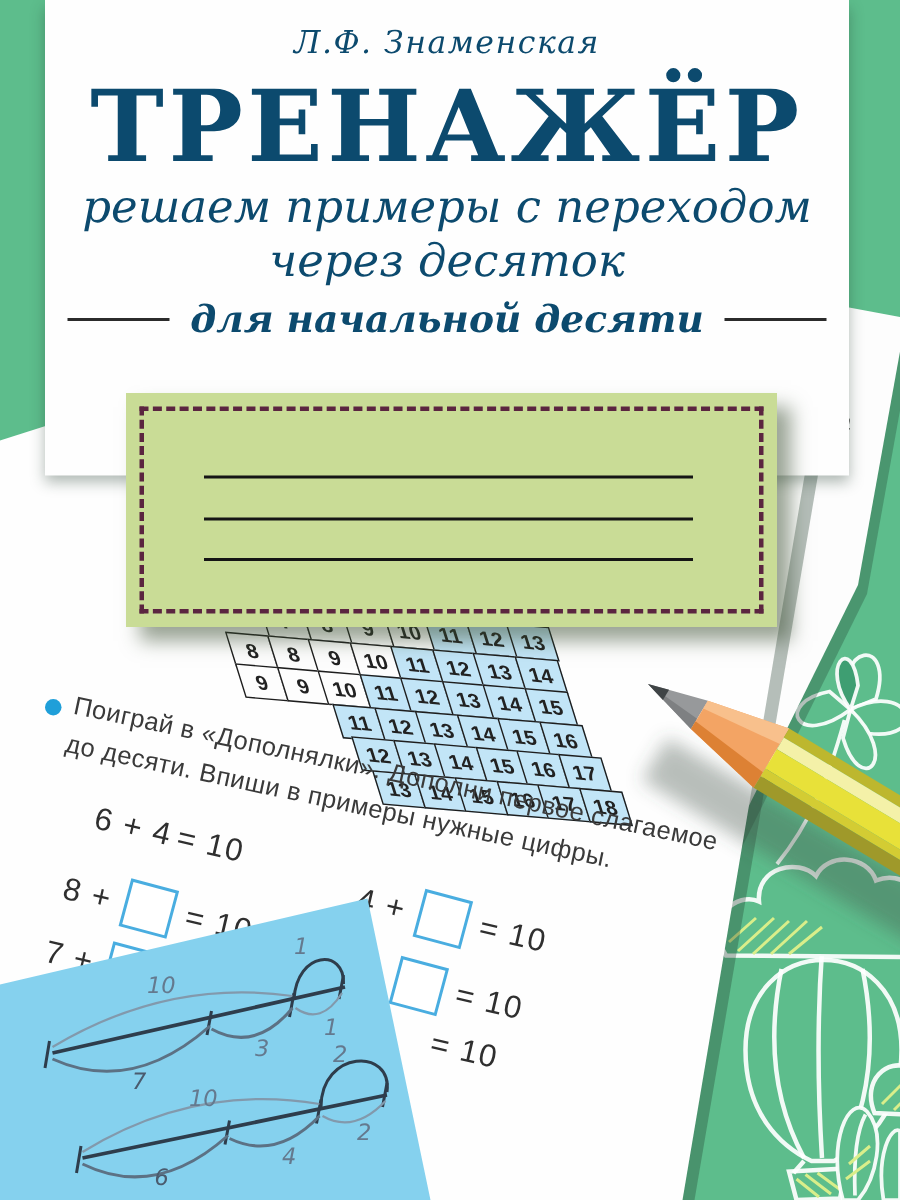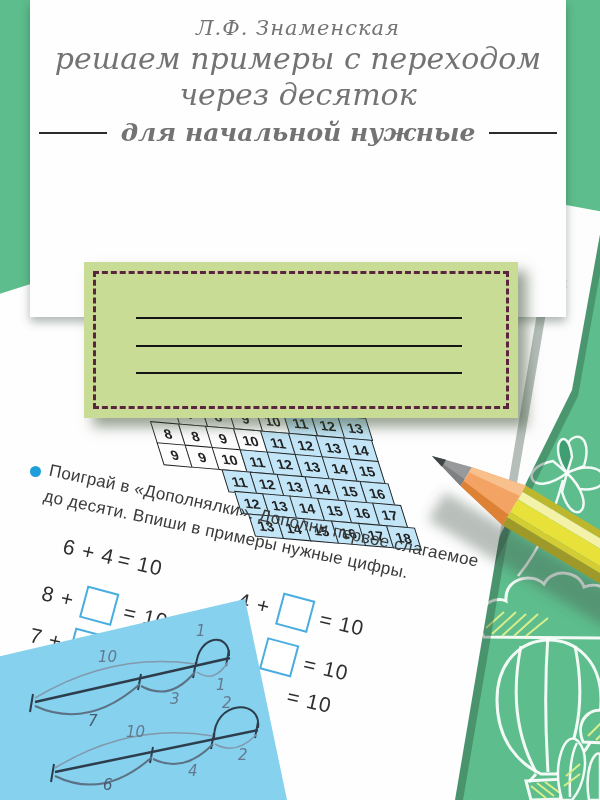--- a/index.html
+++ b/index.html
@@ -2,21 +2,21 @@
 <html><head>
 <meta charset="utf-8">
 <style>
   html,body{margin:0;padding:0;background:#333;}
   .stage{position:relative;width:600px;height:800px;overflow:hidden;background:#5dbd8c;
          font-family:"Liberation Sans",sans-serif;}
   .stage svg{position:absolute;left:0;top:0;}
 
   
   .title-page{position:absolute;left:30px;top:0;width:536px;height:317px;background:#fefefe;
-              box-shadow:0 5px 9px rgba(30,55,40,.35);text-align:center;color:#737373;}
+              box-shadow:0 5px 9px rgba(30,55,40,.35);text-align:center;color:#0c4a6e;}
   .author{margin-top:16px;font-family:"DejaVu Serif",serif;font-style:italic;font-size:21px;letter-spacing:1px;}
   .big-title{margin-top:8px;font-family:"DejaVu Serif",serif;font-weight:bold;font-size:66px;
              letter-spacing:3px;line-height:72px;}
   .sub1{font-family:"DejaVu Serif",serif;font-style:italic;font-weight:normal;font-size:30px;line-height:34px;margin-top:2px;}
   .aud{display:flex;align-items:center;justify-content:center;gap:14px;margin-top:6px;
        font-family:"DejaVu Serif",serif;font-style:italic;font-weight:bold;font-size:25px;}
   .aud .dash{width:68px;height:2px;background:#2b2b2b;}
 
   
   .name-box{position:absolute;left:84px;top:262px;width:434px;height:156px;background:#c9dc96;
@@ -195,25 +195,26 @@
   <div class="ex ex5">
     <span class="sq"></span>
     <span class="t">= 10</span>
   </div>
   <div class="ex ex6">
     <span class="t">= 10</span>
   </div>
 
   <div class="title-page">
     <div class="author">Л.Ф. Знаменская</div>
+    <div class="big-title">ТРЕНАЖЁР</div>
     <div class="sub1">решаем примеры с переходом</div>
     <div class="sub1">через десяток</div>
     <div class="aud">
       <span class="dash"></span>
-      <span>для начальной нужные</span>
+      <span>для начальной десяти</span>
       <span class="dash"></span>
     </div>
   </div>
 
   <div class="name-box">
     <div class="dashed"></div>
     <div class="wline" style="top:55px"></div>
     <div class="wline" style="top:83px"></div>
     <div class="wline" style="top:110px"></div>
   </div>

